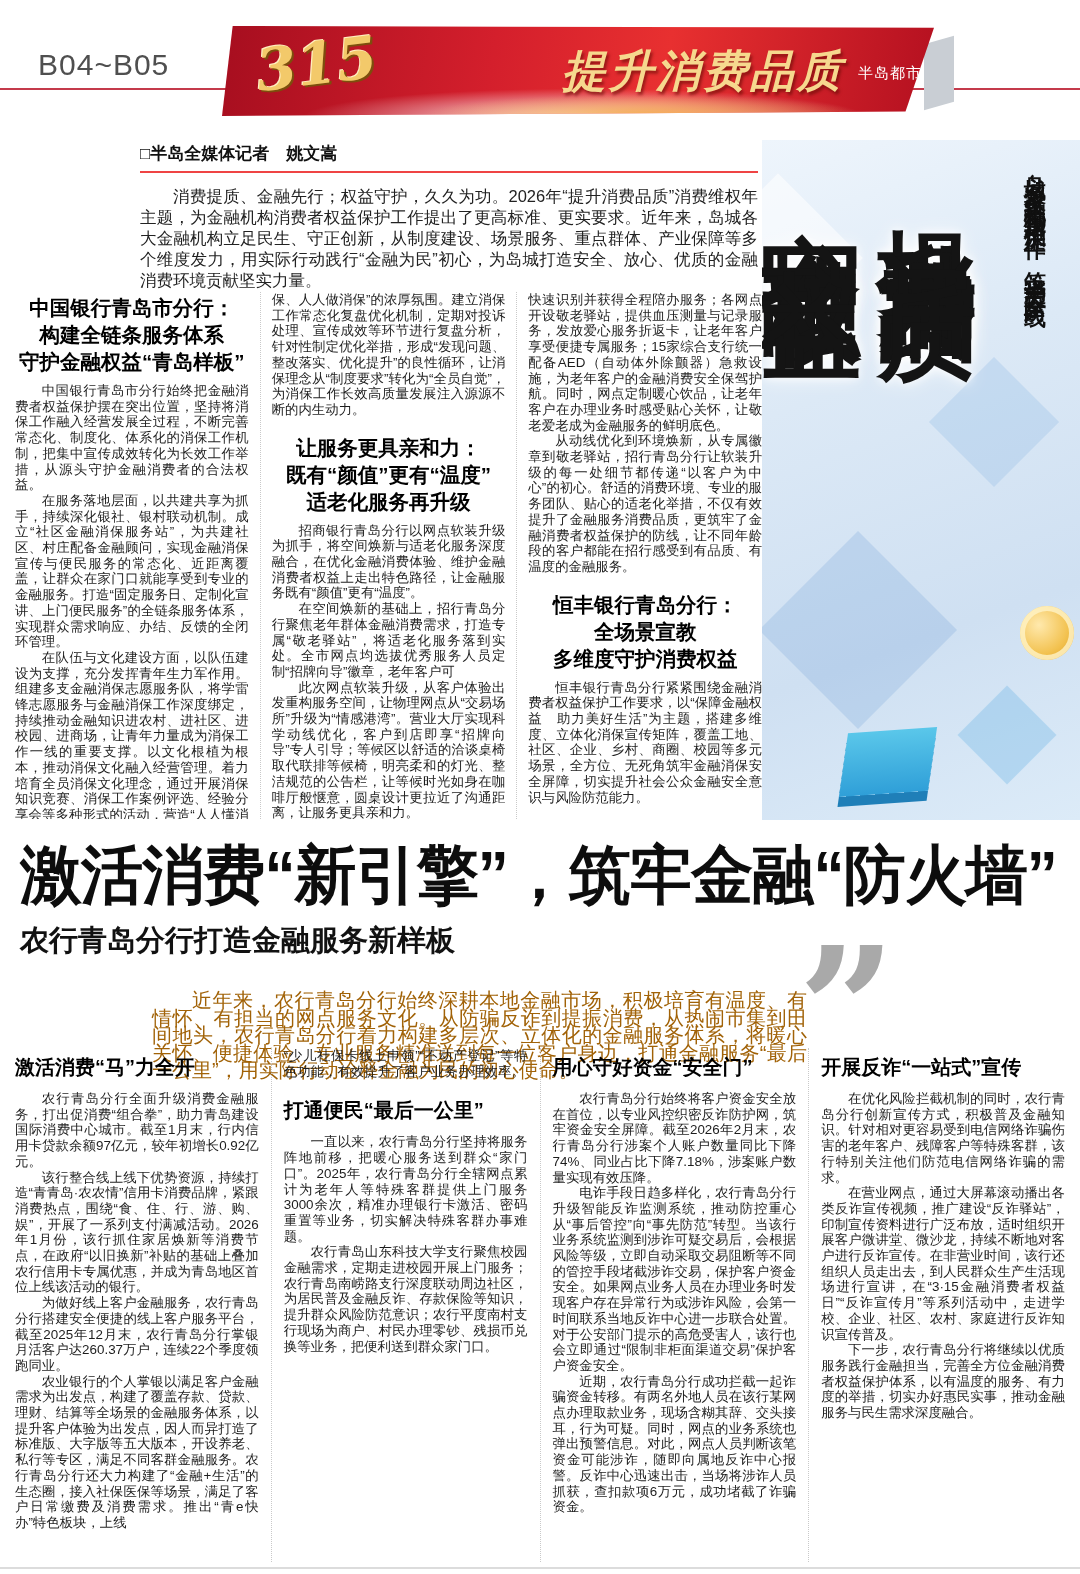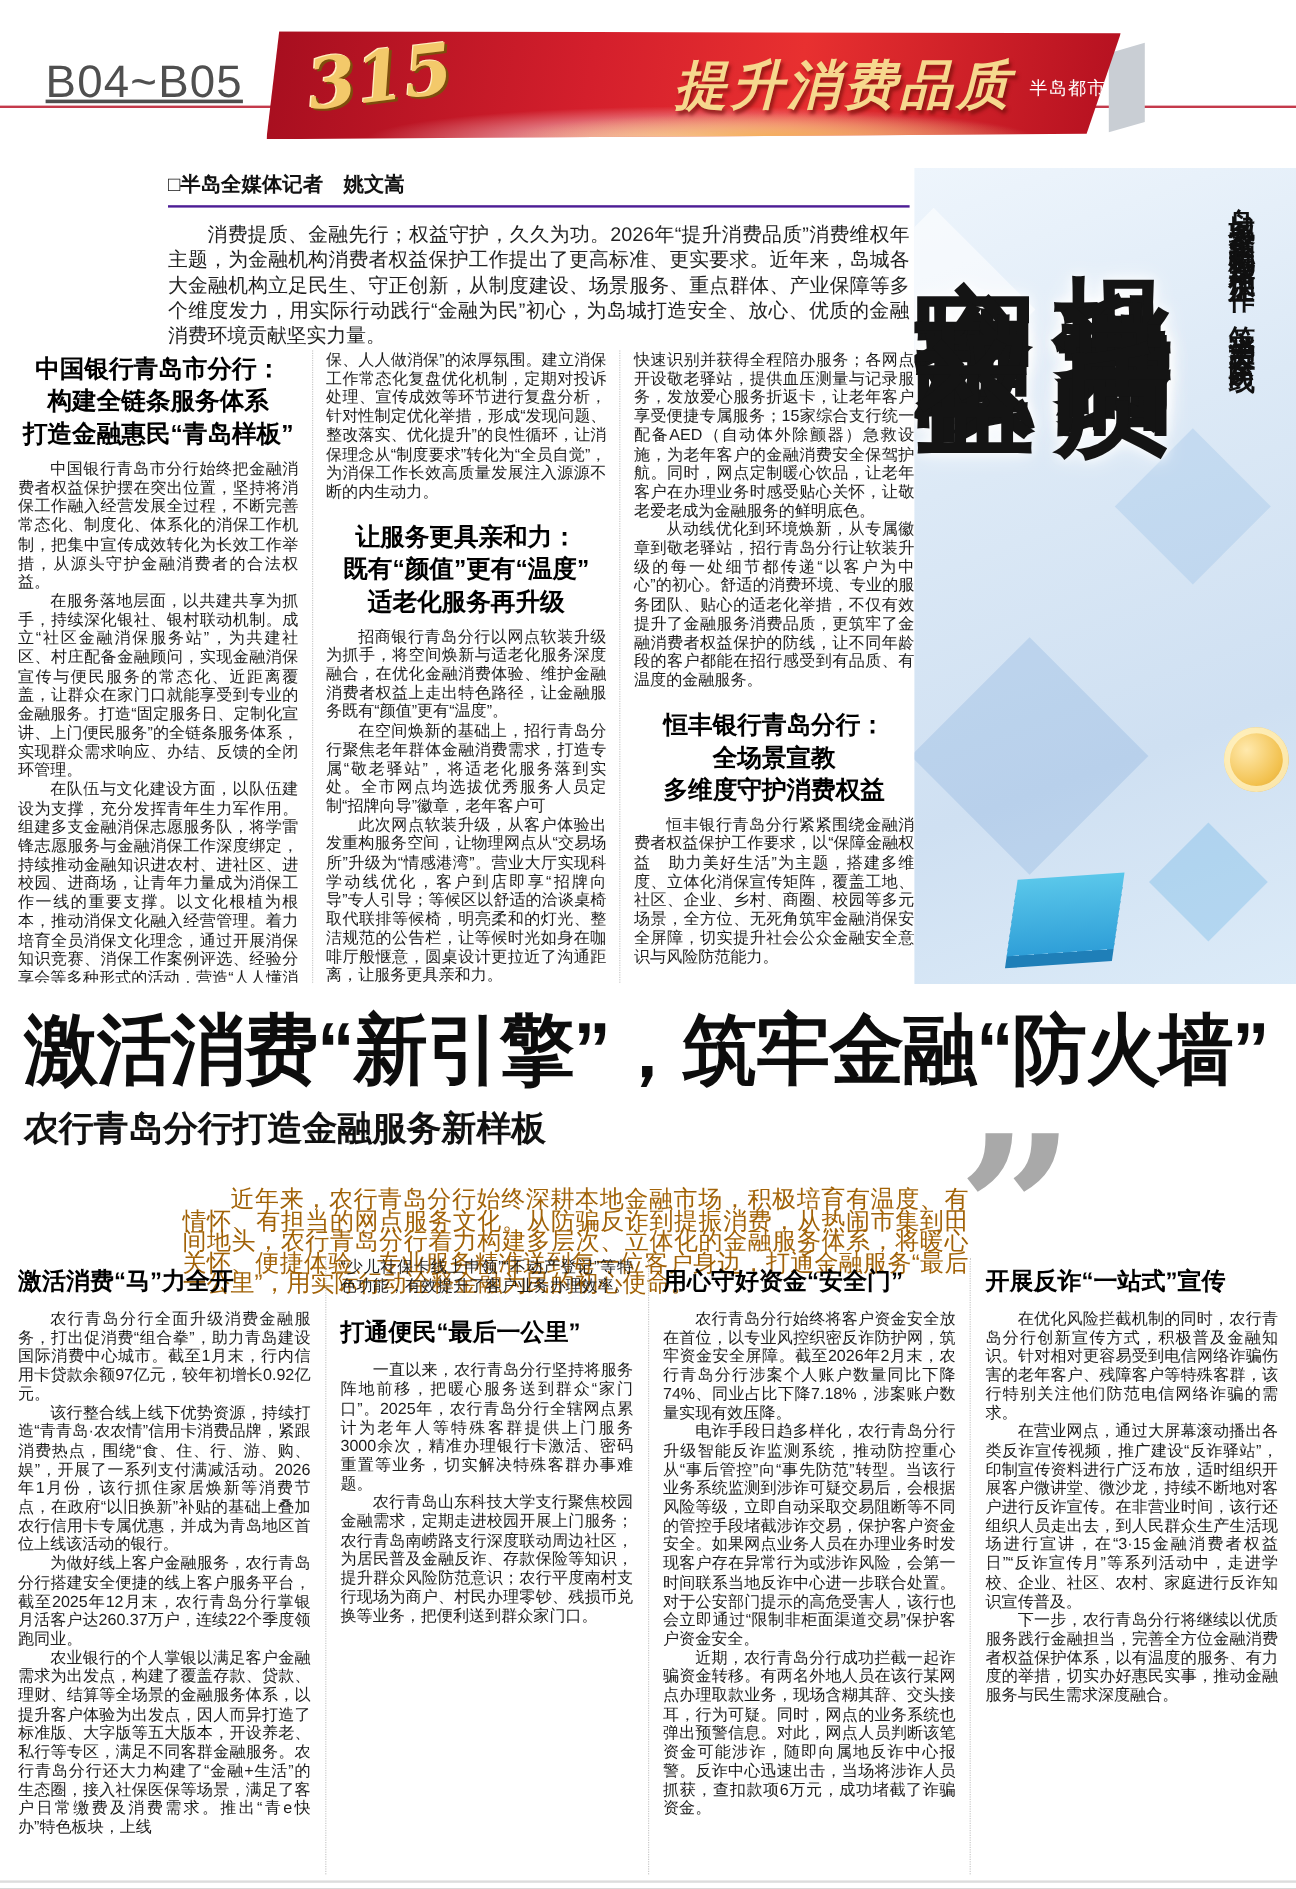--- a/index.html
+++ b/index.html
@@ -1,40 +1,40 @@
 <!DOCTYPE html>
 <html><head>
 <meta charset="utf-8">
 <style>
   html,body{margin:0;padding:0;background:#9a9a9a;}
   .page{position:relative;width:1080px;height:1574px;background:#ffffff;overflow:hidden;
         font-family:"Liberation Sans","DejaVu Sans",sans-serif;color:#1a1a1a;margin:0 auto;}
 
   
-  .pagenum{position:absolute;left:38px;top:48px;font-size:38px;color:#4f4f4f;letter-spacing:1px;text-decoration:underline;}
+  .pagenum{position:absolute;left:38px;top:48px;font-size:30px;color:#4f4f4f;letter-spacing:1px;}
   .redline{position:absolute;top:88px;left:0;width:100%;height:2px;background:#c43a4b;}
   .banner-fold{position:absolute;left:924px;top:40px;width:30px;height:66px;background:#c9ced4;transform:skewY(-16deg);}
   .banner{position:absolute;left:222px;top:26px;width:712px;height:90px;overflow:hidden;
           background:linear-gradient(100deg,#a60e1f 0%,#d41f2c 38%,#e83030 62%,#b41020 100%);
           clip-path:polygon(1.5% 0%,100% 2%,96% 95%,0% 100%);}
   .banner .wave1{position:absolute;left:8%;bottom:-32px;width:86%;height:62px;
           background:radial-gradient(ellipse at 50% 50%,rgba(255,255,255,.95) 0%,rgba(255,255,255,0) 65%);}
   .banner .wave2{position:absolute;left:28%;bottom:-20px;width:62%;height:42px;
           background:radial-gradient(ellipse,rgba(243,168,64,.85),rgba(243,168,64,0) 70%);}
   .banner-logo{position:absolute;left:34px;top:4px;font-size:58px;font-weight:bold;font-style:italic;
           color:#f3c96a;font-family:"DejaVu Serif",serif;transform:rotate(-7deg);
           text-shadow:2px 2px 0 #7d4e0d,-1px -1px 0 #ffeec0;}
   .banner-title{position:absolute;left:340px;top:16px;font-size:44px;font-weight:bold;font-style:italic;
           color:#f6d88e;font-family:"DejaVu Serif",serif;letter-spacing:3px;
           text-shadow:2px 3px 3px rgba(90,10,0,.55);}
   .banner-edition{position:absolute;left:636px;top:38px;font-size:15px;color:#ffffff;letter-spacing:1px;white-space:nowrap;}
 
   
   .lead{position:absolute;left:140px;top:142px;width:618px;}
-  .byline{font-size:17px;font-weight:bold;color:#111;padding-bottom:6px;border-bottom:2px solid #4c1d95;}
+  .byline{font-size:17px;font-weight:bold;color:#111;padding-bottom:6px;border-bottom:2px solid #ef4444;}
   .lead-intro{margin-top:13px;font-size:16.5px;line-height:21px;text-align:justify;text-indent:2em;color:#222;}
 
   
   .topcols{position:absolute;left:15px;top:292px;width:747px;height:527px;display:flex;}
   .tcol{flex:1 1 0;overflow:hidden;padding:0 11px;}
   .tcol:first-child{padding-left:0;}
   .tcol:last-child{padding-right:0;}
   .tcol + .tcol{border-left:1px dotted #c9c9c9;}
   .art-h{font-size:20.5px;font-weight:bold;line-height:27px;color:#000;margin:2px 0 8px;text-align:center;}
   .art-h.midpos{margin-top:16px;}
@@ -103,21 +103,21 @@
   <div class="lead">
     <div class="byline">□半岛全媒体记者　姚文嵩</div>
     <p class="lead-intro">消费提质、金融先行；权益守护，久久为功。2026年“提升消费品质”消费维权年主题，为金融机构消费者权益保护工作提出了更高标准、更实要求。近年来，岛城各大金融机构立足民生、守正创新，从制度建设、场景服务、重点群体、产业保障等多个维度发力，用实际行动践行“金融为民”初心，为岛城打造安全、放心、优质的金融消费环境贡献坚实力量。</p>
   </div>
 
   <div class="topcols">
     <div class="tcol">
       <h2 class="art-h">
         <span class="hl">中国银行青岛市分行：</span>
         <span class="hl">构建全链条服务体系</span>
-        <span class="hl">打造金融惠民“青岛样板”</span>
+        <span class="hl">守护金融权益“青岛样板”</span>
       </h2>
       <p class="bp">中国银行青岛市分行始终把金融消费者权益保护摆在突出位置，坚持将消保工作融入经营发展全过程，不断完善常态化、制度化、体系化的消保工作机制，把集中宣传成效转化为长效工作举措，从源头守护金融消费者的合法权益。</p>
       <p class="bp">在服务落地层面，以共建共享为抓手，持续深化银社、银村联动机制。成立“社区金融消保服务站”，为共建社区、村庄配备金融顾问，实现金融消保宣传与便民服务的常态化、近距离覆盖，让群众在家门口就能享受到专业的金融服务。打造“固定服务日、定制化宣讲、上门便民服务”的全链条服务体系，实现群众需求响应、办结、反馈的全闭环管理。</p>
       <p class="bp">在队伍与文化建设方面，以队伍建设为支撑，充分发挥青年生力军作用。组建多支金融消保志愿服务队，将学雷锋志愿服务与金融消保工作深度绑定，持续推动金融知识进农村、进社区、进校园、进商场，让青年力量成为消保工作一线的重要支撑。以文化根植为根本，推动消保文化融入经营管理。着力培育全员消保文化理念，通过开展消保知识竞赛、消保工作案例评选、经验分享会等多种形式的活动，营造“人人懂消保、人人重消</p>
     </div>
     <div class="tcol">
       <p class="bp cont">保、人人做消保”的浓厚氛围。建立消保工作常态化复盘优化机制，定期对投诉处理、宣传成效等环节进行复盘分析，针对性制定优化举措，形成“发现问题、整改落实、优化提升”的良性循环，让消保理念从“制度要求”转化为“全员自觉”，为消保工作长效高质量发展注入源源不断的内生动力。</p>
       <h2 class="art-h midpos">
         <span class="hl">让服务更具亲和力：</span>
         <span class="hl">既有“颜值”更有“温度”</span>

